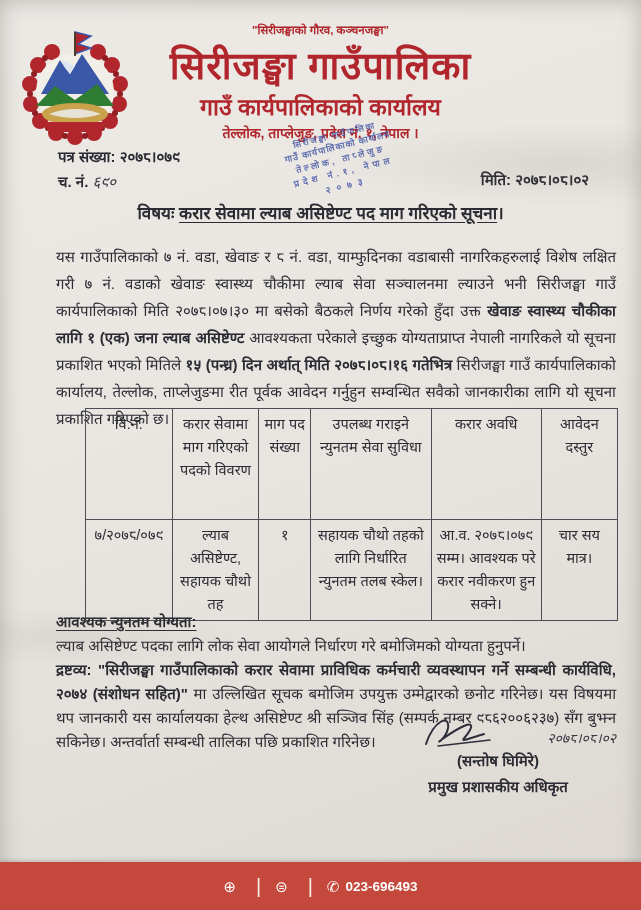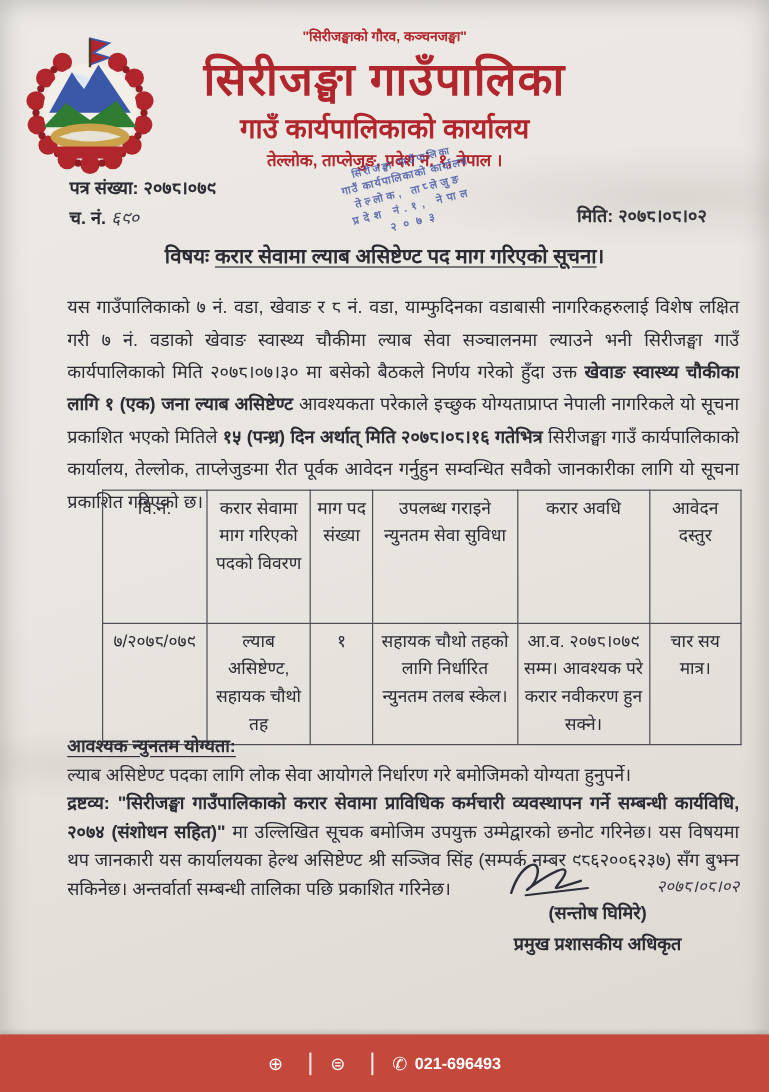--- a/index.html
+++ b/index.html
@@ -218,17 +218,17 @@
     <span class="f-item">
       <span class="f-ico">⊕</span>
     </span>
     <span class="f-sep">|</span>
     <span class="f-item">
       <span class="f-ico">⊜</span>
     </span>
     <span class="f-sep">|</span>
     <span class="f-item">
       <span class="f-ico">✆</span>
-      <span>021-696493</span>
+      <span>023-696493</span>
     </span>
   </div>
 
 </div>
 
 </body></html>

